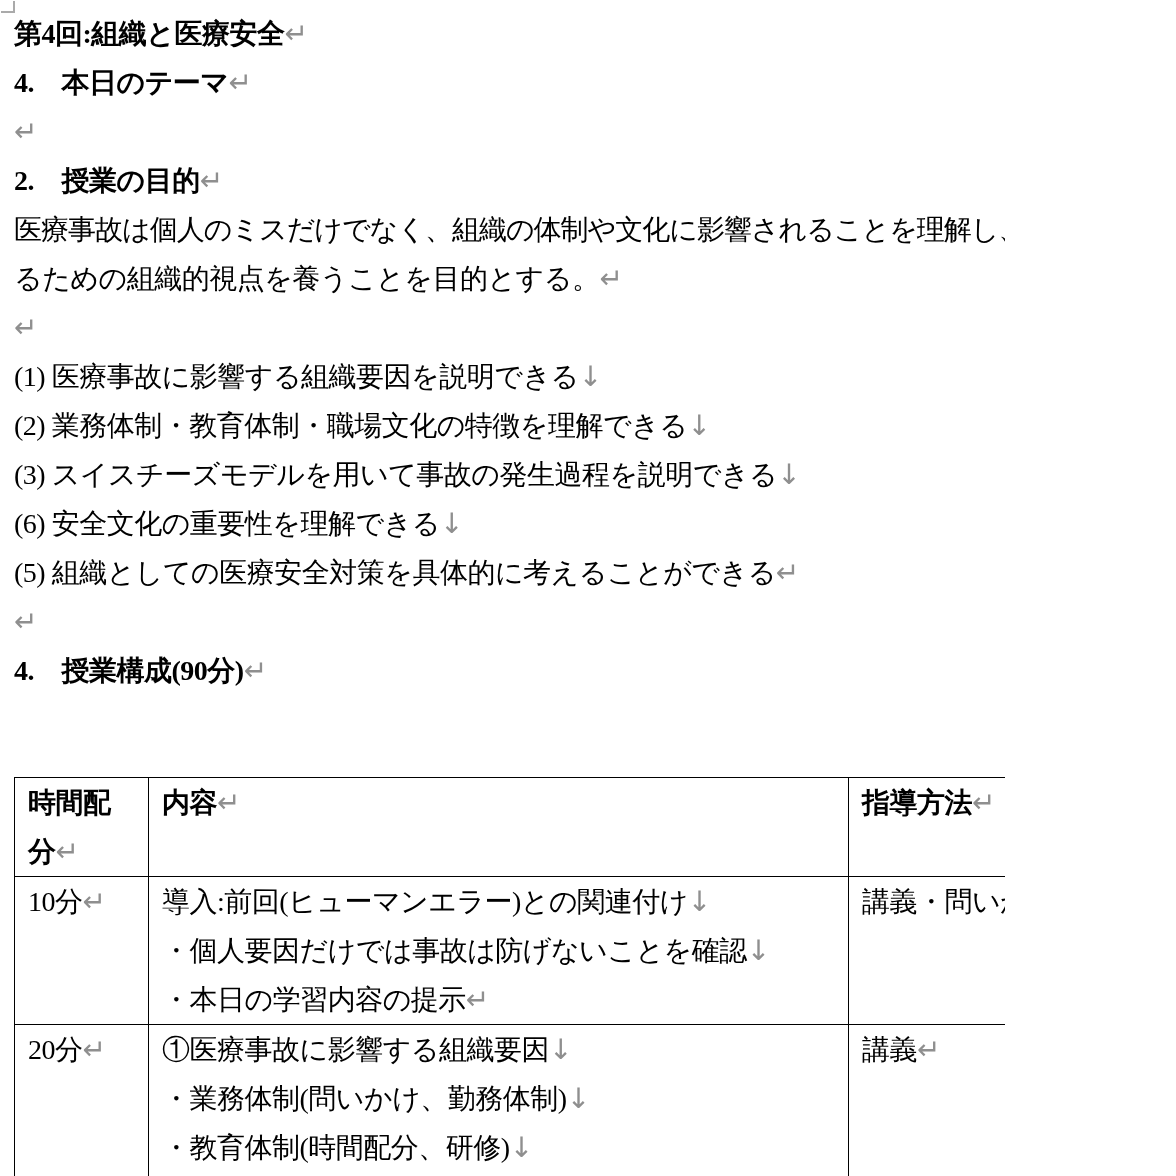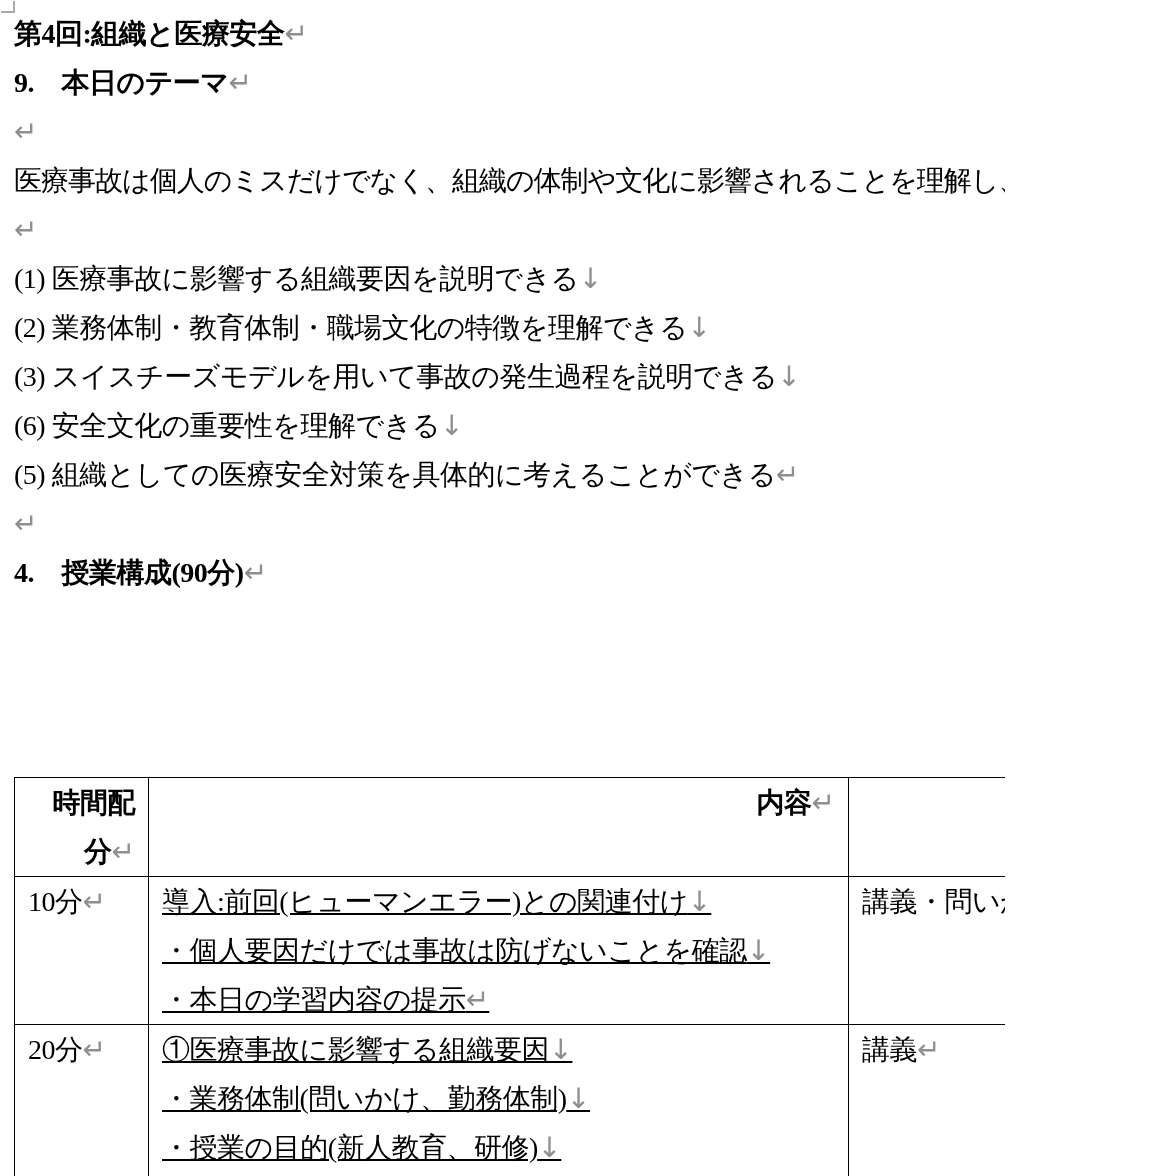--- a/index.html
+++ b/index.html
@@ -21,47 +21,49 @@
   .clipped{letter-spacing:-1px;}
 
   table.lesson{
     position:absolute;left:14px;top:777px;width:1156px;
     border-collapse:collapse;table-layout:fixed;
   }
   table.lesson th,table.lesson td{
     border:1.5px solid #000;vertical-align:top;text-align:left;
     padding:0 13px;line-height:49px;font-size:28px;overflow:hidden;
   }
-  table.lesson th{font-weight:700;text-align:right;}
+  table.lesson th{font-weight:700;}
   table.lesson td{font-weight:400;}
   table.lesson tr:nth-child(1){height:47px;}
   table.lesson tr:nth-child(2){height:148px;}
   table.lesson tr:nth-child(3){height:191px;}
   table.lesson tr:nth-child(4){height:55px;}
-  .cellline{white-space:pre;text-decoration:underline;}
+  .cellline{white-space:pre;}
   .rowend{
     position:absolute;left:1170px;width:0;height:0;
     border-top:6px solid transparent;border-bottom:6px solid transparent;
     border-right:8px solid #9a9a9a;
   }
   .rowend.m1{top:795px;}
   .rowend.m2{top:845px;}
   .rowend.m3{top:992px;}
 </style>
 </head>
 <body>
 
 <div class="page">
   <div class="cropmark"></div>
 
   <div class="doc" id="doc">
       <p><span class="b">第4回:組織と医療安全</span><span class="mark">↵</span></p>
-      <p><span class="b">9.　本日のテーマ</span><span class="mark">↵</span></p>
+      <p><span class="b">4.　本日のテーマ</span><span class="mark">↵</span></p>
       <p><span></span><span class="mark">↵</span></p>
+      <p><span class="b">2.　授業の目的</span><span class="mark">↵</span></p>
       <p><span class="clipped">医療事故は個人のミスだけでなく、組織の体制や文化に影響されることを理解し、安全な医療を実</span></p>
+      <p><span>るための組織的視点を養うことを目的とする。</span><span class="mark">↵</span></p>
       <p><span></span><span class="mark">↵</span></p>
       <p><span>(1) 医療事故に影響する組織要因を説明できる</span><span class="mark">↓</span></p>
       <p><span>(2) 業務体制・教育体制・職場文化の特徴を理解できる</span><span class="mark">↓</span></p>
       <p><span>(3) スイスチーズモデルを用いて事故の発生過程を説明できる</span><span class="mark">↓</span></p>
       <p><span>(6) 安全文化の重要性を理解できる</span><span class="mark">↓</span></p>
       <p><span>(5) 組織としての医療安全対策を具体的に考えることができる</span><span class="mark">↵</span></p>
       <p><span></span><span class="mark">↵</span></p>
       <p><span class="b">4.　授業構成(90分)</span><span class="mark">↵</span></p>
     </div>
 
@@ -84,21 +86,21 @@
             <div class="cellline"><span>・個人要因だけでは事故は防げないことを確認</span><span class="mark">↓</span></div>
             <div class="cellline"><span>・本日の学習内容の提示</span><span class="mark">↵</span></div>
           </td>
           <td><span>講義・問いかけ</span><span class="mark">↵</span></td>
         </tr>
         <tr>
           <td><span>20分</span><span class="mark">↵</span></td>
           <td>
             <div class="cellline"><span>①医療事故に影響する組織要因</span><span class="mark">↓</span></div>
             <div class="cellline"><span>・業務体制(問いかけ、勤務体制)</span><span class="mark">↓</span></div>
-            <div class="cellline"><span>・授業の目的(新人教育、研修)</span><span class="mark">↓</span></div>
+            <div class="cellline"><span>・教育体制(時間配分、研修)</span><span class="mark">↓</span></div>
             <div class="cellline"></div>
           </td>
           <td><span>講義</span><span class="mark">↵</span></td>
         </tr>
       </tbody>
   </table>
 
   <div class="rowend m1"></div>
   <div class="rowend m2"></div>
   <div class="rowend m3"></div>

